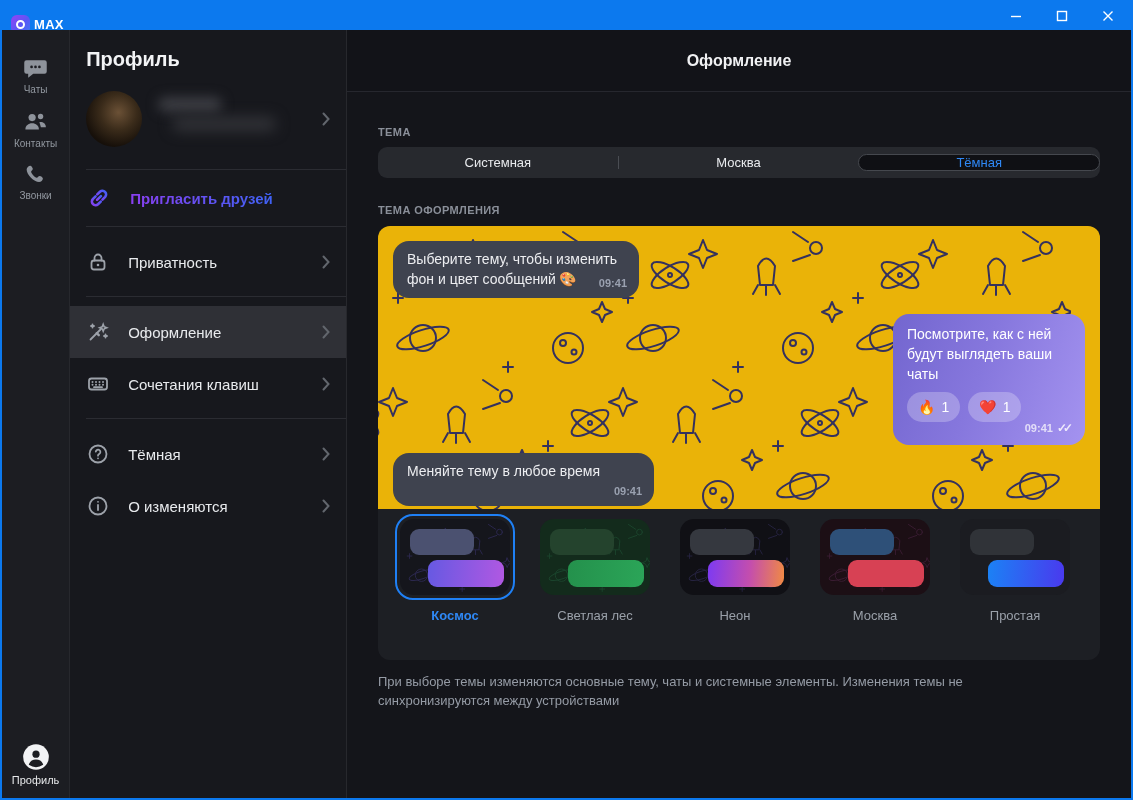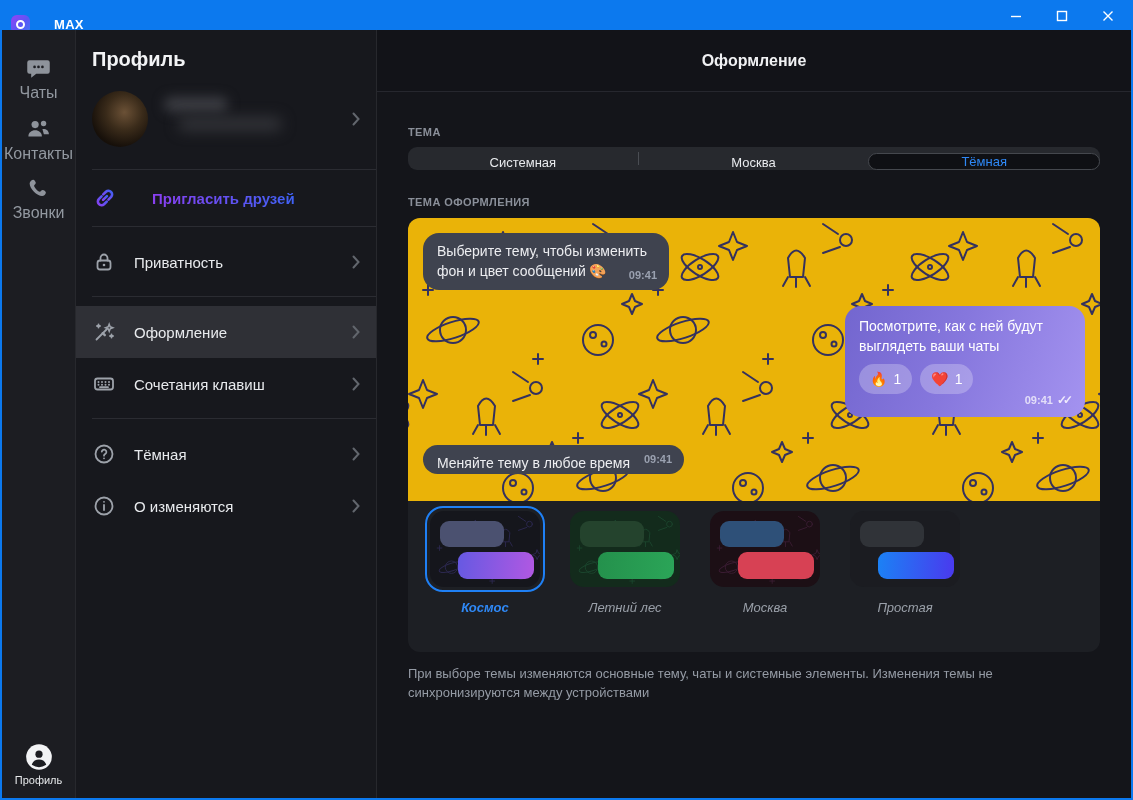--- a/index.html
+++ b/index.html
@@ -6,55 +6,55 @@
   html,body { background:#000; }
   body { font-family:"Liberation Sans", sans-serif; }
 
   .window{
     width:1133px; height:800px; position:relative;
     border:2px solid #0c79ee; background:#14151a; overflow:hidden;
   }
 
   
   .titlebar{ height:28px; background:#0c79ee; display:flex; align-items:center; color:#fff; }
-  .app-id{ display:flex; align-items:center; gap:24px; padding-left:9px;margin-top:16px; }
+  .app-id{ display:flex; align-items:center; gap:4px; padding-left:9px;margin-top:16px; }
   .logo{ width:19px; height:19px; border-radius:6px;
     background:linear-gradient(135deg,#8a46f5 10%,#5a57f5 55%,#3f7bf5 100%);
     display:flex; align-items:center; justify-content:center; }
   .logo i{ display:block; width:9px; height:9px; border:2.5px solid #fff; border-radius:50%; }
   .app-name{ font-size:13px; font-weight:700; letter-spacing:.3px; }
   .win-controls{ margin-left:auto; display:flex; height:100%; }
   .win-btn{ width:46px; display:flex; align-items:center; justify-content:center; color:#fff; }
 
   
   .app-body{ display:flex; height:768px; }
 
   
   .rail{ width:74px; background:#1c1d22; border-right:1px solid #27282d;
     display:flex; flex-direction:column; align-items:center; padding-top:24px; position:relative; }
   .rail-item{ display:flex; flex-direction:column; align-items:center; margin-bottom:13px; color:#8e939b; }
-  .rail-item .lbl{ font-size:16px; margin-top:3px; color:#9298a0; }
+  .rail-item .lbl{ font-size:10px; margin-top:3px; color:#9298a0; }
   .rail-profile{ position:absolute; bottom:12px; left:0; right:0;
     display:flex; flex-direction:column; align-items:center; }
   .rail-profile .lbl{ font-size:11px; margin-top:3px; color:#e6e8ea; }
 
   
   .profile-panel{ width:301px; background:#17181d; border-right:1px solid #27282d; }
   .panel-title{ padding:18px 16px 10px; font-size:20px; font-weight:700; color:#f2f3f5; }
   .profile-card{ display:flex; align-items:center; gap:16px; padding:10px 16px 22px; }
   .avatar{ width:56px; height:56px; border-radius:50%; flex-shrink:0;
     background:radial-gradient(circle at 58% 38%, #6b5136 0%, #3a2b1a 38%, #17100a 72%, #0b0806 100%); }
   .blur-name{ flex:1; position:relative; height:48px; }
   .blur-name .b1{ position:absolute; left:0; top:2px; width:64px; height:15px; border-radius:8px; background:#3c3d43; filter:blur(6px); }
   .blur-name .b2{ position:absolute; left:14px; top:22px; width:104px; height:14px; border-radius:8px; background:#323338; filter:blur(7px); }
   .chev{ color:#62666d; flex-shrink:0; }
 
   .divider{ height:1px; background:#2b2c32; margin-left:16px; }
 
-  .invite-row{ display:flex; align-items:center; gap:34px; padding:15px 16px; }
+  .invite-row{ display:flex; align-items:center; gap:18px; padding:15px 16px; }
   .invite-label{ font-size:15px; font-weight:700; color:#5b55f0; }
   @supports (-webkit-background-clip: text){
     .invite-label{ background:linear-gradient(90deg,#8a3ff0,#3f62f5);
       -webkit-background-clip:text; background-clip:text; color:transparent; }
   }
 
   .settings{ padding-top:9px; }
   .set-row{ height:52px; display:flex; align-items:center; gap:18px; padding:0 16px; color:#e8eaed; font-size:15px; }
   .set-row .icon{ color:#9da2aa; display:flex; }
   .set-row .chev{ margin-left:auto; }
@@ -64,47 +64,47 @@
   
   .main-panel{ flex:1; background:#14151a; display:flex; flex-direction:column; }
   .main-header{ height:62px; display:flex; align-items:center; justify-content:center;
     border-bottom:1px solid #26272e; background:#121318;
     font-size:16px; font-weight:700; color:#f0f1f3; }
   .main-content{ padding:0 31px; }
 
   .section-label{ margin-top:34px; font-size:11px; font-weight:700; letter-spacing:.4px; color:#8a8f99; }
   .section-label.second{ margin-top:26px; }
 
-  .segmented{ margin-top:9px; height:23px; background:#27292e; border-radius:9px;
-    display:flex; align-items:flex-end; }
+  .segmented{ margin-top:9px; height:31px; background:#27292e; border-radius:9px;
+    display:flex; align-items:center; }
   .seg{ flex:1; display:flex; align-items:center; justify-content:center; font-size:13px; color:#e8eaed; }
   .seg-sep{ width:1px; height:13px; background:#4a4d53; align-self:center; }
   .seg.selected{ background:#0f1014; border:1px solid #45484e; border-radius:9px; color:#2f88f5; }
 
   
   .card{ margin-top:10px; height:434px; border-radius:12px; overflow:hidden; background:#1d1f24; position:relative; }
   .chat{ height:283px; background:#eab308; position:relative; overflow:hidden; }
   .chat-pattern{ position:absolute; inset:0; color:#34315e; }
 
   .msg{ position:absolute; font-size:14px; line-height:20px; color:#edeef1;
     border-radius:16px; padding:8px 14px; background:#3f434f; }
   .msg .time{ position:absolute; right:12px; bottom:5px; font-size:11px; color:#9aa1b0;font-weight:bold; }
   .m1{ left:15px; top:15px; width:246px; padding-bottom:9px; }
-  .m2{ right:15px; top:88px; width:240px; padding:10px 14px 9px; color:#fff;
+  .m2{ right:15px; top:88px; width:192px; padding:10px 14px 9px; color:#fff;
     background:linear-gradient(110deg,#7366cf 0%,#8677dd 45%,#a493f0 100%); }
   .m2 .time{ color:#e3def8; bottom:7px; display:flex; align-items:center; gap:4px; }
   .m2 .checks{ letter-spacing:-4px; padding-right:4px; font-size:12px; color:#efeafc; }
-  .m3{ left:15px; top:227px; padding-right:54px; white-space:nowrap; padding-bottom:1px; }
+  .m3{ left:15px; top:227px; padding-right:54px; white-space:nowrap; padding-bottom:25px; }
 
   .reactions{ display:flex; gap:8px; margin-top:8px; margin-bottom:14px; }
   .pill{ background:rgba(255,255,255,.25); border-radius:16px; height:30px;
     display:flex; align-items:center; gap:6px; padding:0 11px; font-size:14px; color:#fff; }
 
   
-  .themes-strip{ padding:10px 0 0 22px; display:flex; overflow:hidden;font-style:italic; }
+  .themes-strip{ padding:10px 0 0 22px; display:flex; overflow:hidden; }
   .theme-item{ width:110px; margin-right:30px; flex-shrink:0; text-align:center; position:relative; }
   .thumb{ height:76px; border-radius:14px; position:relative; overflow:hidden; }
   .sel-ring{ position:absolute; left:-5px; top:-5px; width:120px; height:86px;
     border:2px solid #1f80f5; border-radius:18px; pointer-events:none; }
   .theme-label{ margin-top:13px; font-size:13px; color:#9aa0a9; }
   .theme-item.selected .theme-label{ color:#2f88f5; font-weight:700; }
   .thumb-pattern{ position:absolute; inset:0; width:100%; height:100%; opacity:.85; }
   .tb{ position:absolute; border-radius:9px; }
   .tb.top{ left:10px; top:10px; width:64px; height:26px; }
   .tb.bot{ left:28px; top:41px; width:76px; height:27px; }
@@ -410,23 +410,33 @@
             </div>
 
             <div class="theme-item">
               <div class="thumb forest">
                 <svg class="thumb-pattern" viewBox="0 0 230 160" preserveAspectRatio="xMidYMid slice">
                     <use href="#doodles"></use>
                   </svg>
                 <i class="tb top"></i>
                   <i class="tb bot"></i>
               </div>
-              <div class="theme-label">Летний лес</div>
-            </div>
-
+              <div class="theme-label">Светлая лес</div>
+            </div>
+
+            <div class="theme-item">
+              <div class="thumb neon">
+                <svg class="thumb-pattern" viewBox="0 0 230 160" preserveAspectRatio="xMidYMid slice">
+                    <use href="#doodles"></use>
+                  </svg>
+                <i class="tb top"></i>
+                  <i class="tb bot"></i>
+              </div>
+              <div class="theme-label">Неон</div>
+            </div>
 
             <div class="theme-item">
               <div class="thumb moscow">
                 <svg class="thumb-pattern" viewBox="0 0 230 160" preserveAspectRatio="xMidYMid slice">
                     <use href="#doodles"></use>
                   </svg>
                 <i class="tb top"></i>
                   <i class="tb bot"></i>
               </div>
               <div class="theme-label">Москва</div>

